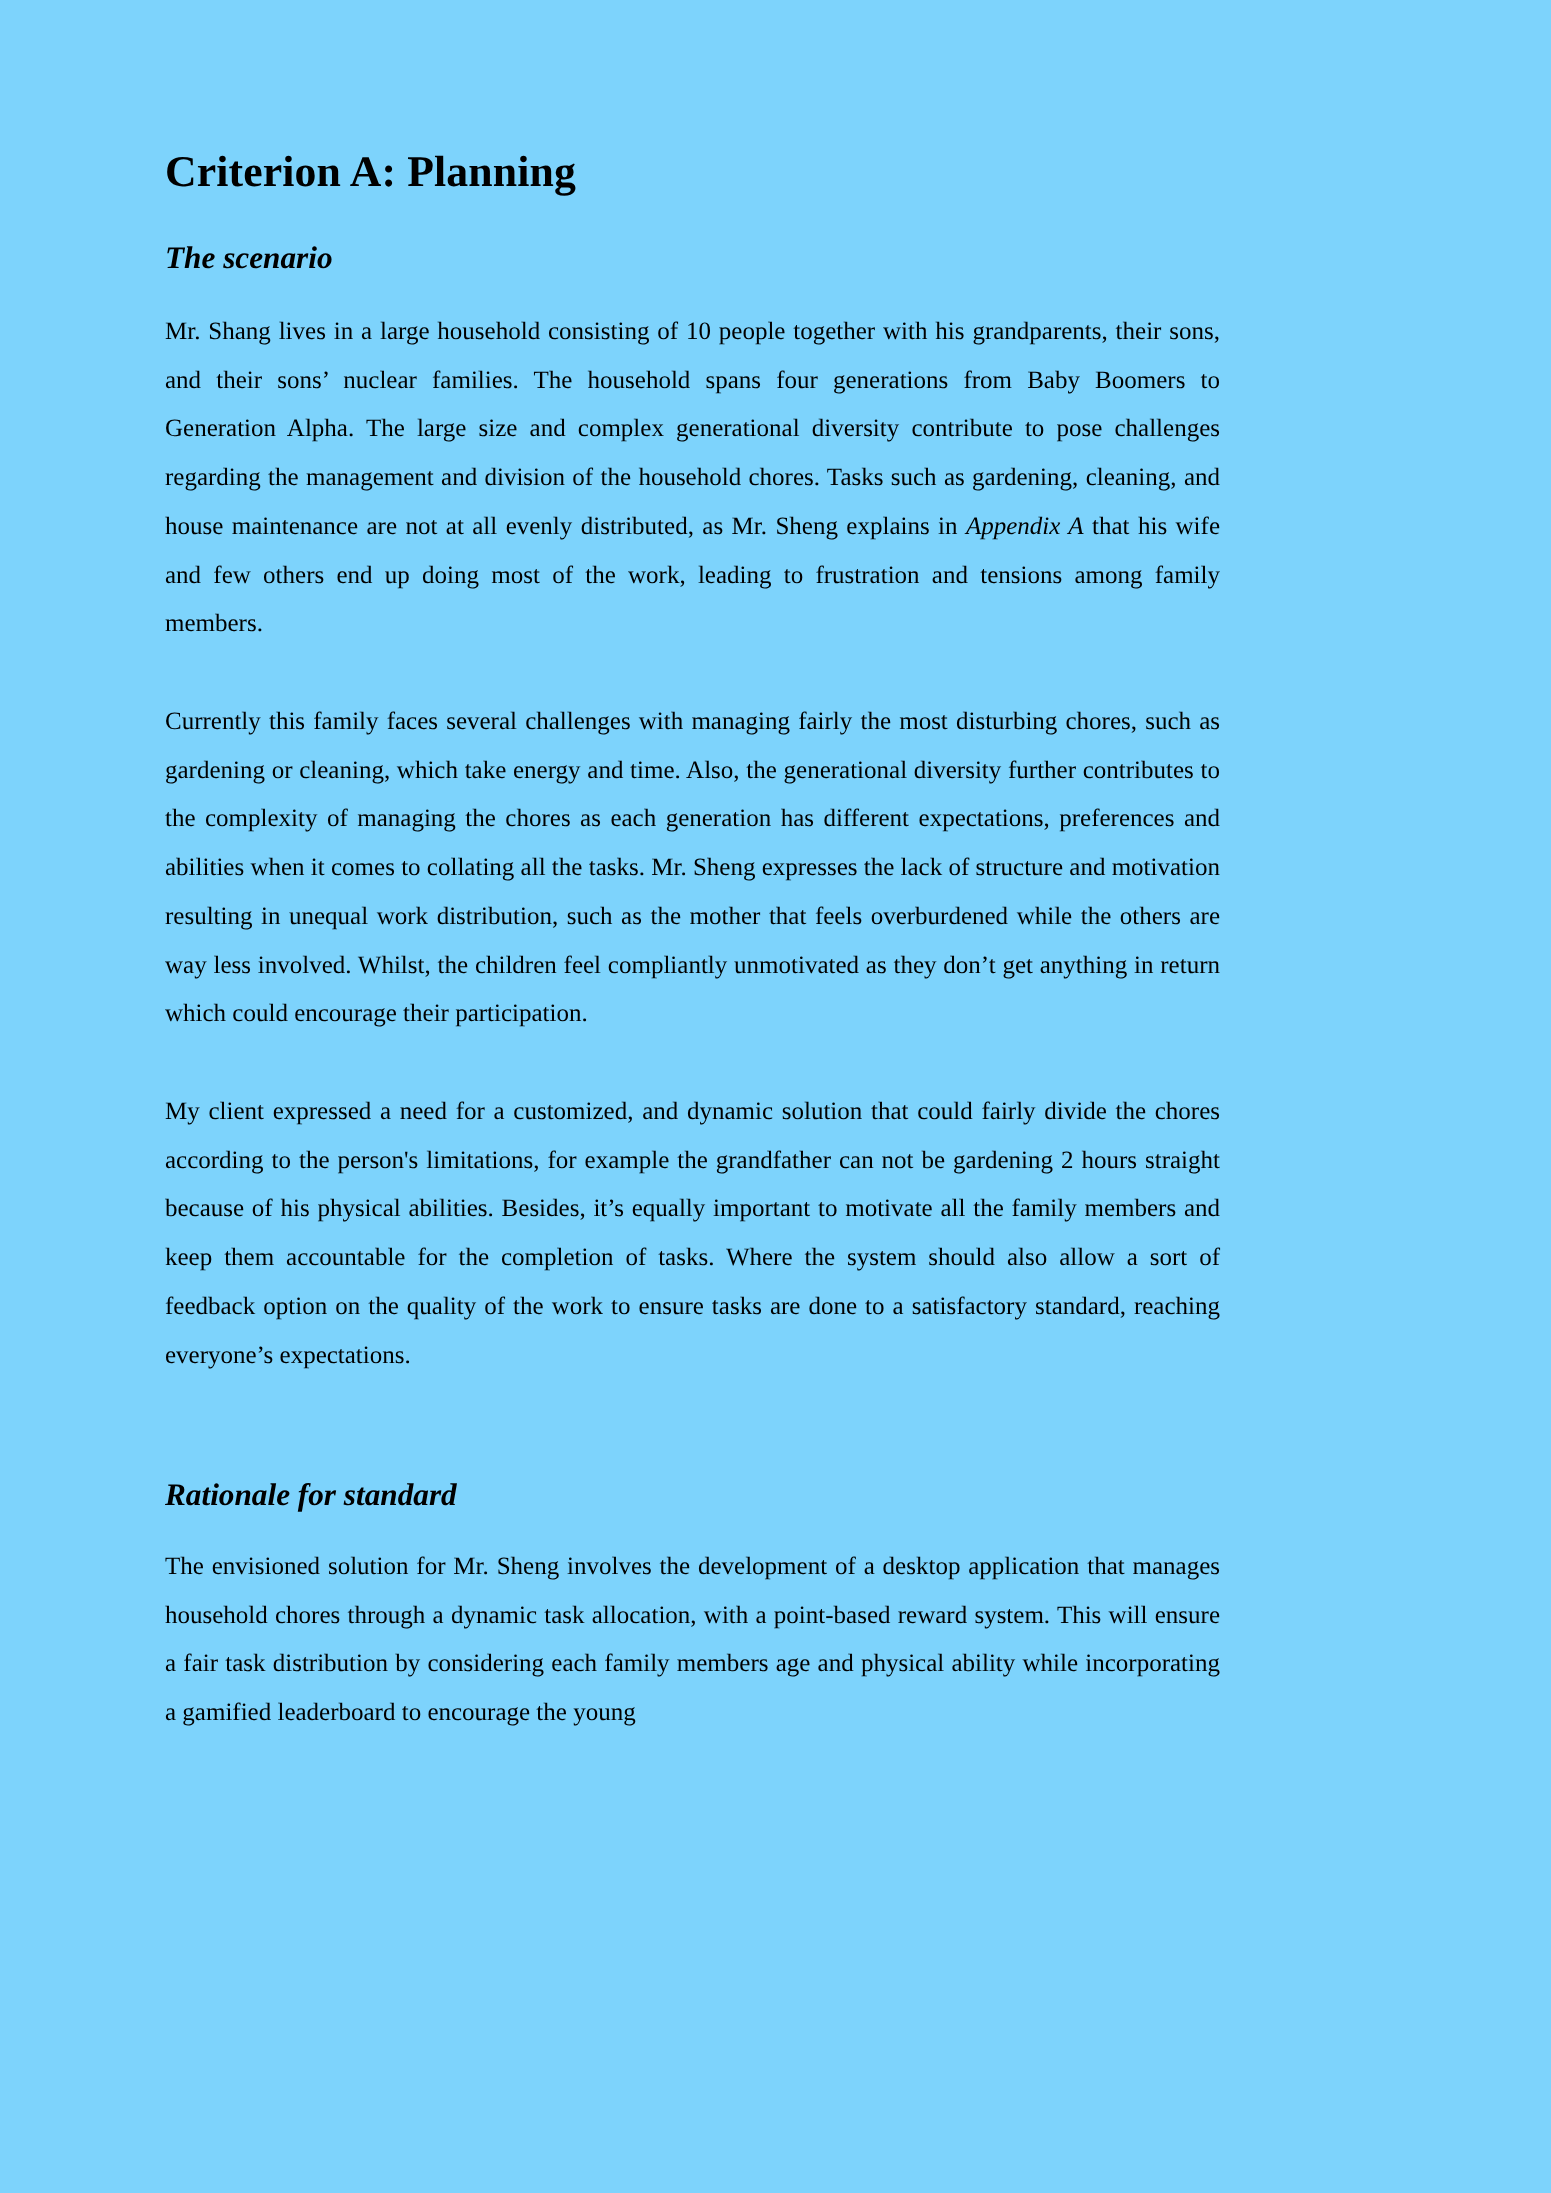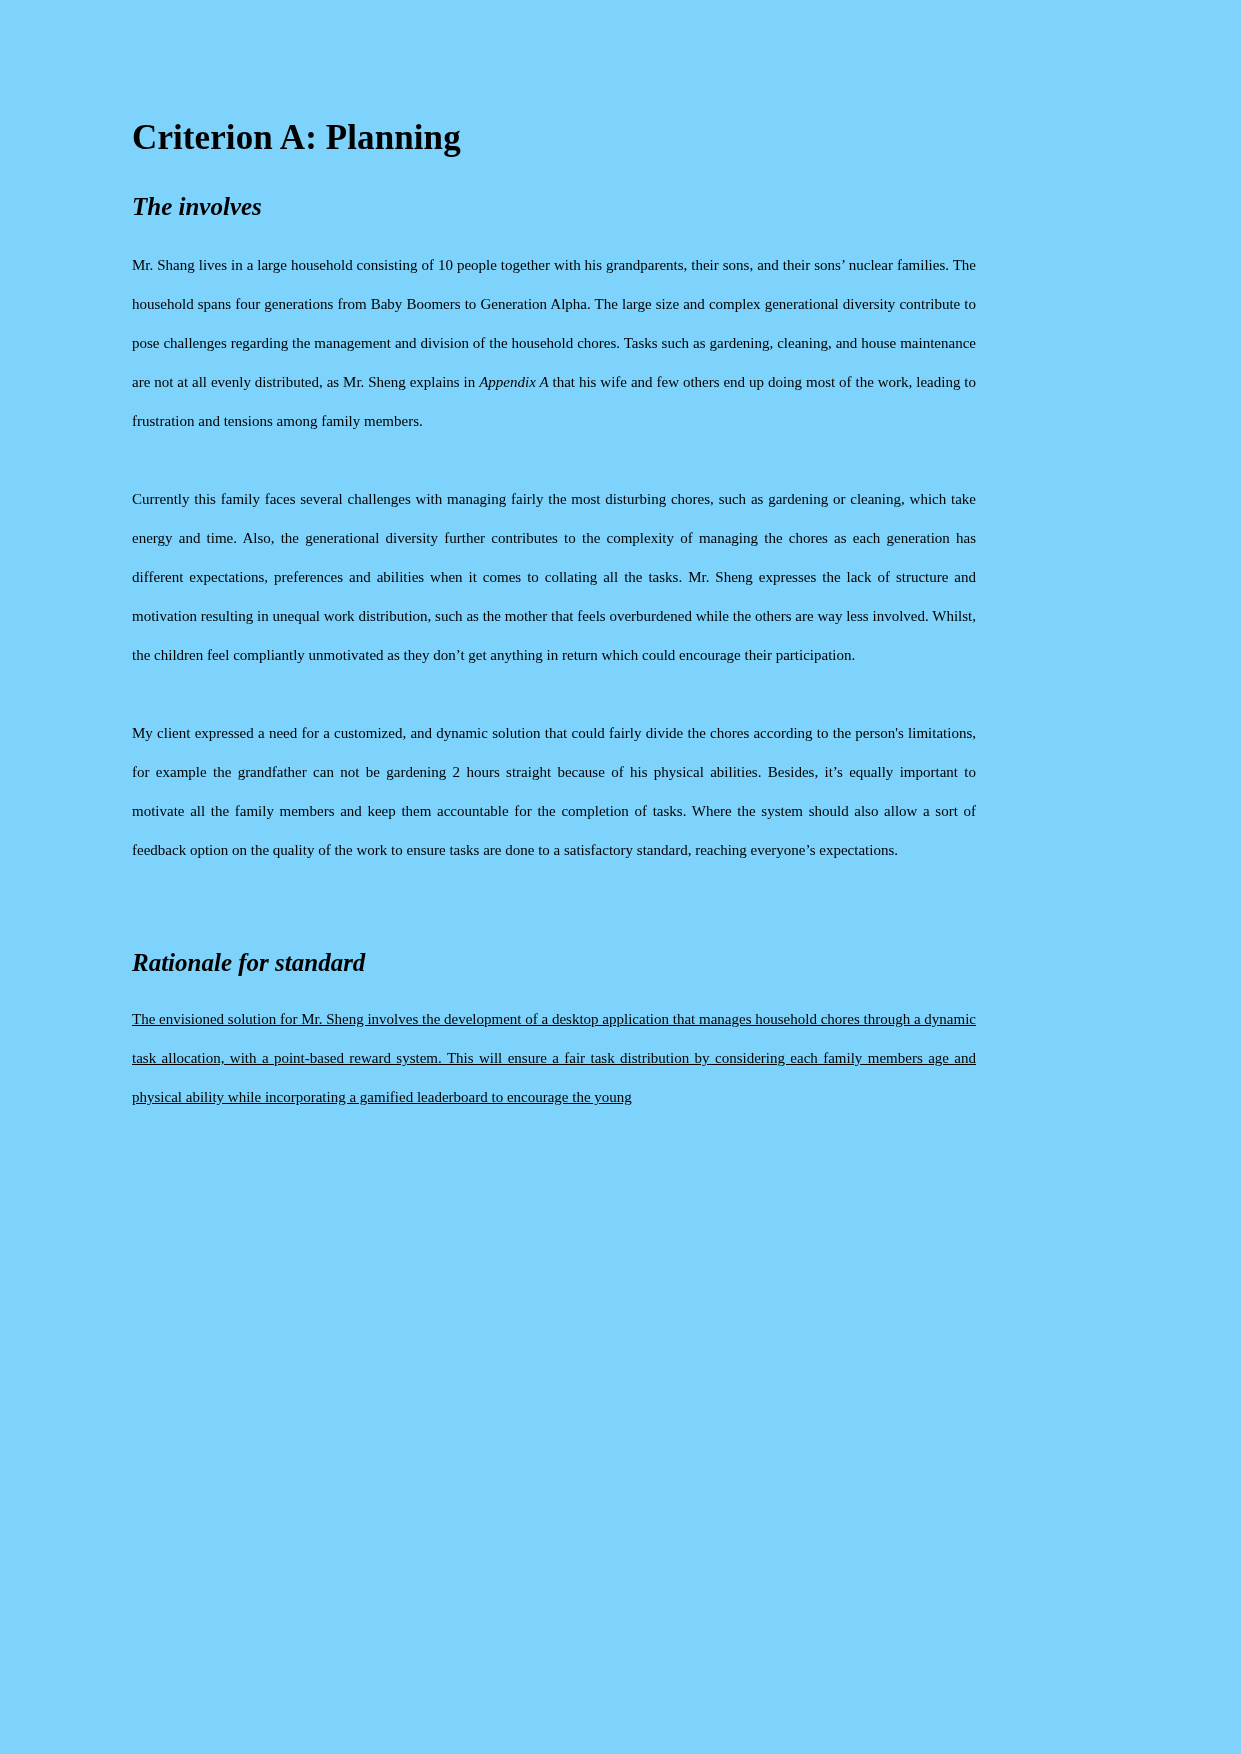--- a/index.html
+++ b/index.html
@@ -38,48 +38,47 @@
     font-weight: bold;
     font-style: italic;
     line-height: 1.2;
     margin: 0 0 24px 0;
   }
   h2.section-heading.second {
     margin-top: 78px;
     margin-bottom: 22px;
   }
   p.body-par {
-    font-size: 15px;
+    font-size: 20px;
     line-height: 39px;
     text-align: justify;
     text-justify: inter-word;
     margin: 0 0 39px 0;
     -webkit-hyphens: none;
     hyphens: none;
   }
   p.body-par.last {
     margin-bottom: 0;
-    text-decoration: underline;
   }
   p.body-par.tight {
     margin-bottom: 0;
   }
   em.italic-ref {
     font-style: italic;
   }
 </style>
 </head>
 <body>
 
 <div class="page">
   <div class="content">
 
     <h1 class="doc-title">Criterion A: Planning</h1>
 
-    <h2 class="section-heading">The involves</h2>
+    <h2 class="section-heading">The scenario</h2>
 
     <p class="body-par"><span>Mr. Shang lives in a large household consisting of 10 people together with his grandparents, their sons, and their sons’ nuclear families. The household spans four generations from Baby Boomers to Generation Alpha. The large size and complex generational diversity contribute to pose challenges regarding the management and division of the household chores. Tasks such as gardening, cleaning, and house maintenance are not at all evenly distributed,  as Mr. Sheng explains in </span><em class="italic-ref">Appendix A</em><span> that his wife and few others end up doing most of the work, leading to frustration and tensions among family members.</span></p>
 
     <p class="body-par">Currently this family faces several challenges with managing fairly the most disturbing chores, such as gardening or cleaning, which take energy and time. Also, the generational diversity further contributes to the complexity of managing the chores as each generation has different expectations, preferences and abilities when it comes to collating all the tasks. Mr. Sheng expresses the lack of structure and motivation resulting in unequal work distribution, such as the mother that feels overburdened while the others are way less involved. Whilst, the children feel compliantly unmotivated as they don’t get anything in return which could encourage their participation.</p>
 
     <p class="body-par tight">My client expressed a need for a customized, and dynamic solution that could fairly divide the chores according to the person's limitations, for example the grandfather can not be gardening 2 hours straight because of his physical abilities. Besides, it’s equally important to motivate all the family members and keep them accountable for the completion of tasks. Where the system should also allow a sort of feedback option on the quality of the work to ensure tasks are done to a satisfactory standard, reaching everyone’s expectations.</p>
 
     <h2 class="section-heading second">Rationale for standard</h2>
 
     <p class="body-par last">The envisioned solution for Mr. Sheng involves the development of a desktop application that manages household chores through a dynamic task allocation, with a point-based reward system. This will ensure a fair task distribution by considering each family members age and physical ability while incorporating a gamified leaderboard to encourage the young</p>

